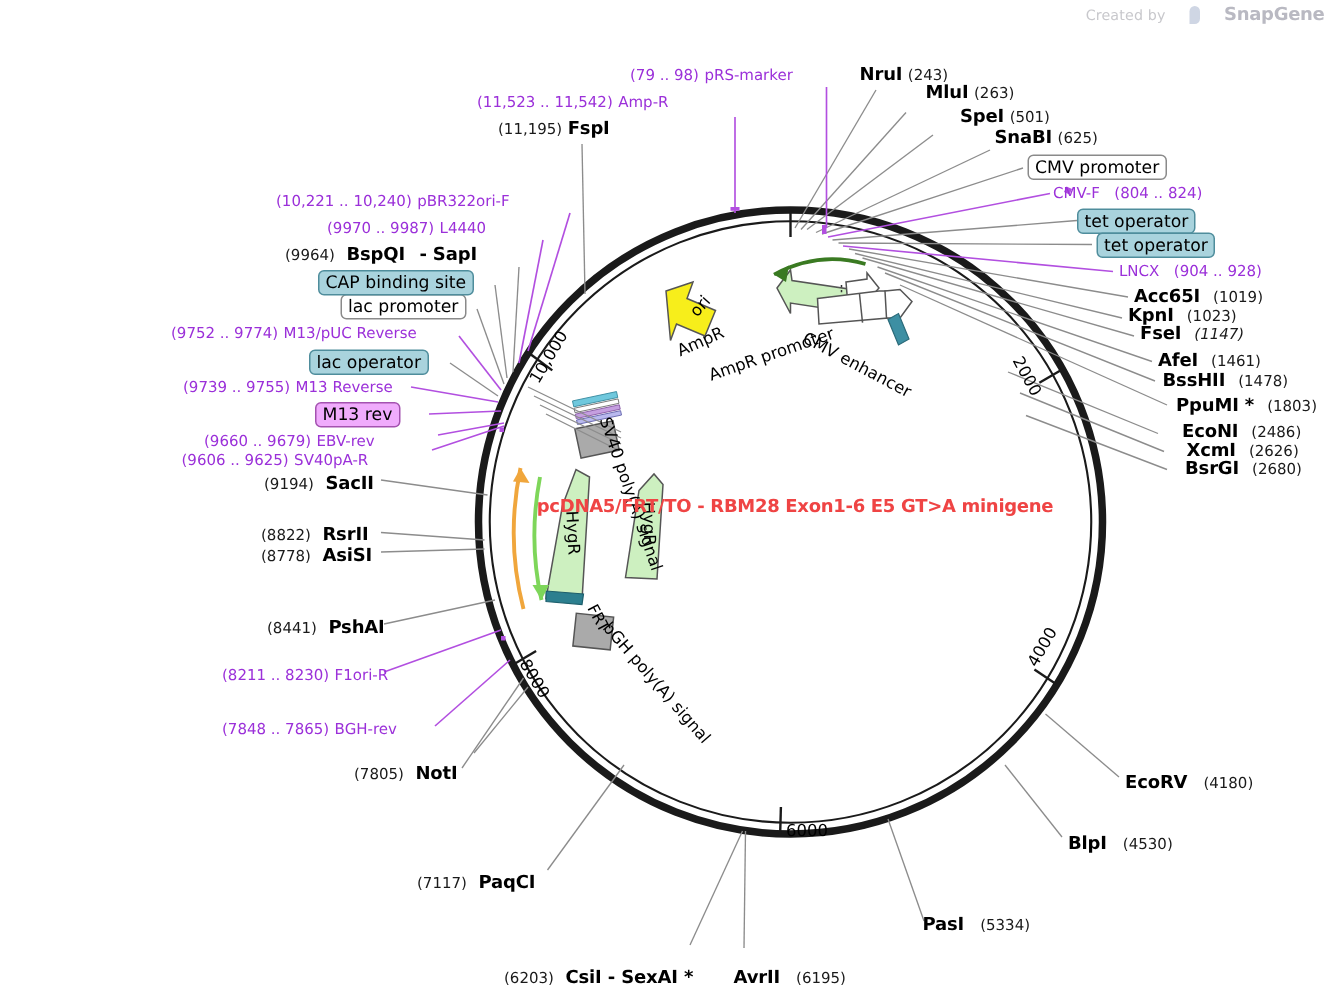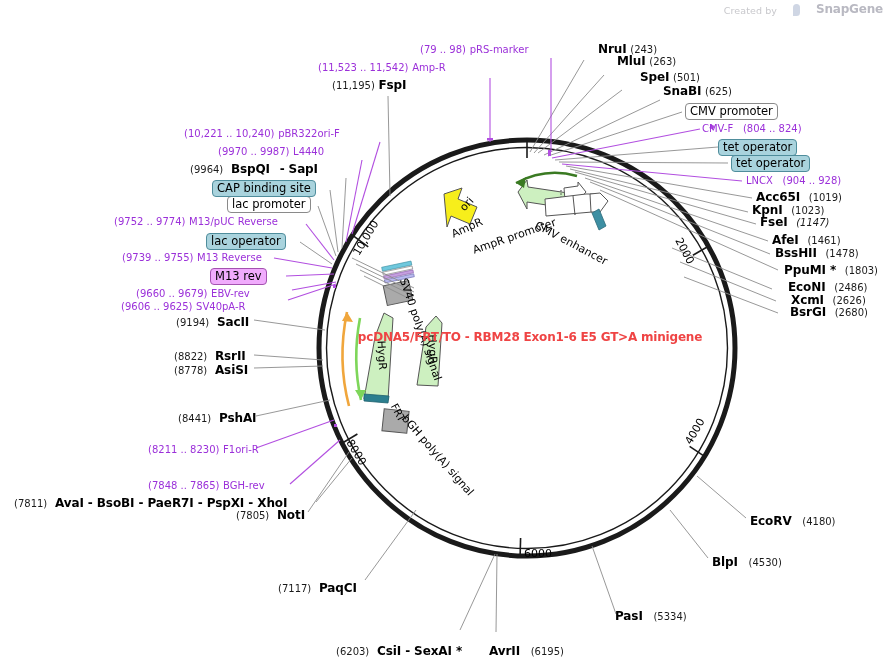--- a/index.html
+++ b/index.html
@@ -343,21 +343,21 @@
   <div class="lbl" style="left:318px; top:61px;">
     <span class="primer rng">(11,523 .. 11,542)</span>
     <span class="primer">Amp-R</span>
   </div>
 
   <div class="lbl" style="left:332px; top:79px;">
     <span class="pos">(11,195)</span>
     <span class="enz">FspI</span>
   </div>
 
-  <div class="lbl" style="left:598px; top:43px;">
+  <div class="lbl" style="left:573px; top:43px;">
     <span class="enz">NruI</span>
     <span class="pos">(243)</span>
   </div>
 
   <div class="lbl" style="left:617px; top:55px;">
     <span class="enz">MluI</span>
     <span class="pos">(263)</span>
   </div>
 
   <div class="lbl" style="left:640px; top:71px;">
@@ -460,24 +460,20 @@
   <div class="lbl" style="left:336px; top:645px;">
     <span class="pos">(6203)</span>
     <span class="enz" style="margin-left:4px;">CsiI  - SexAI *</span>
   </div>
 
   <div class="lbl" style="left:278px; top:582px;">
     <span class="pos">(7117)</span>
     <span class="enz" style="margin-left:4px;">PaqCI</span>
   </div>
 
-  <div class="lbl" style="left:14px; top:497px;">
-    <span class="pos">(7811)</span>
-    <span class="enz" style="margin-left:4px;">AvaI  - BsoBI  - PaeR7I  - PspXI  - XhoI</span>
-  </div>
 
   <div class="lbl" style="left:236px; top:509px;">
     <span class="pos">(7805)</span>
     <span class="enz" style="margin-left:4px;">NotI</span>
   </div>
 
   <div class="lbl" style="left:148px; top:479px;">
     <span class="primer rng">(7848 .. 7865)</span>
     <span class="primer">BGH-rev</span>
   </div>

